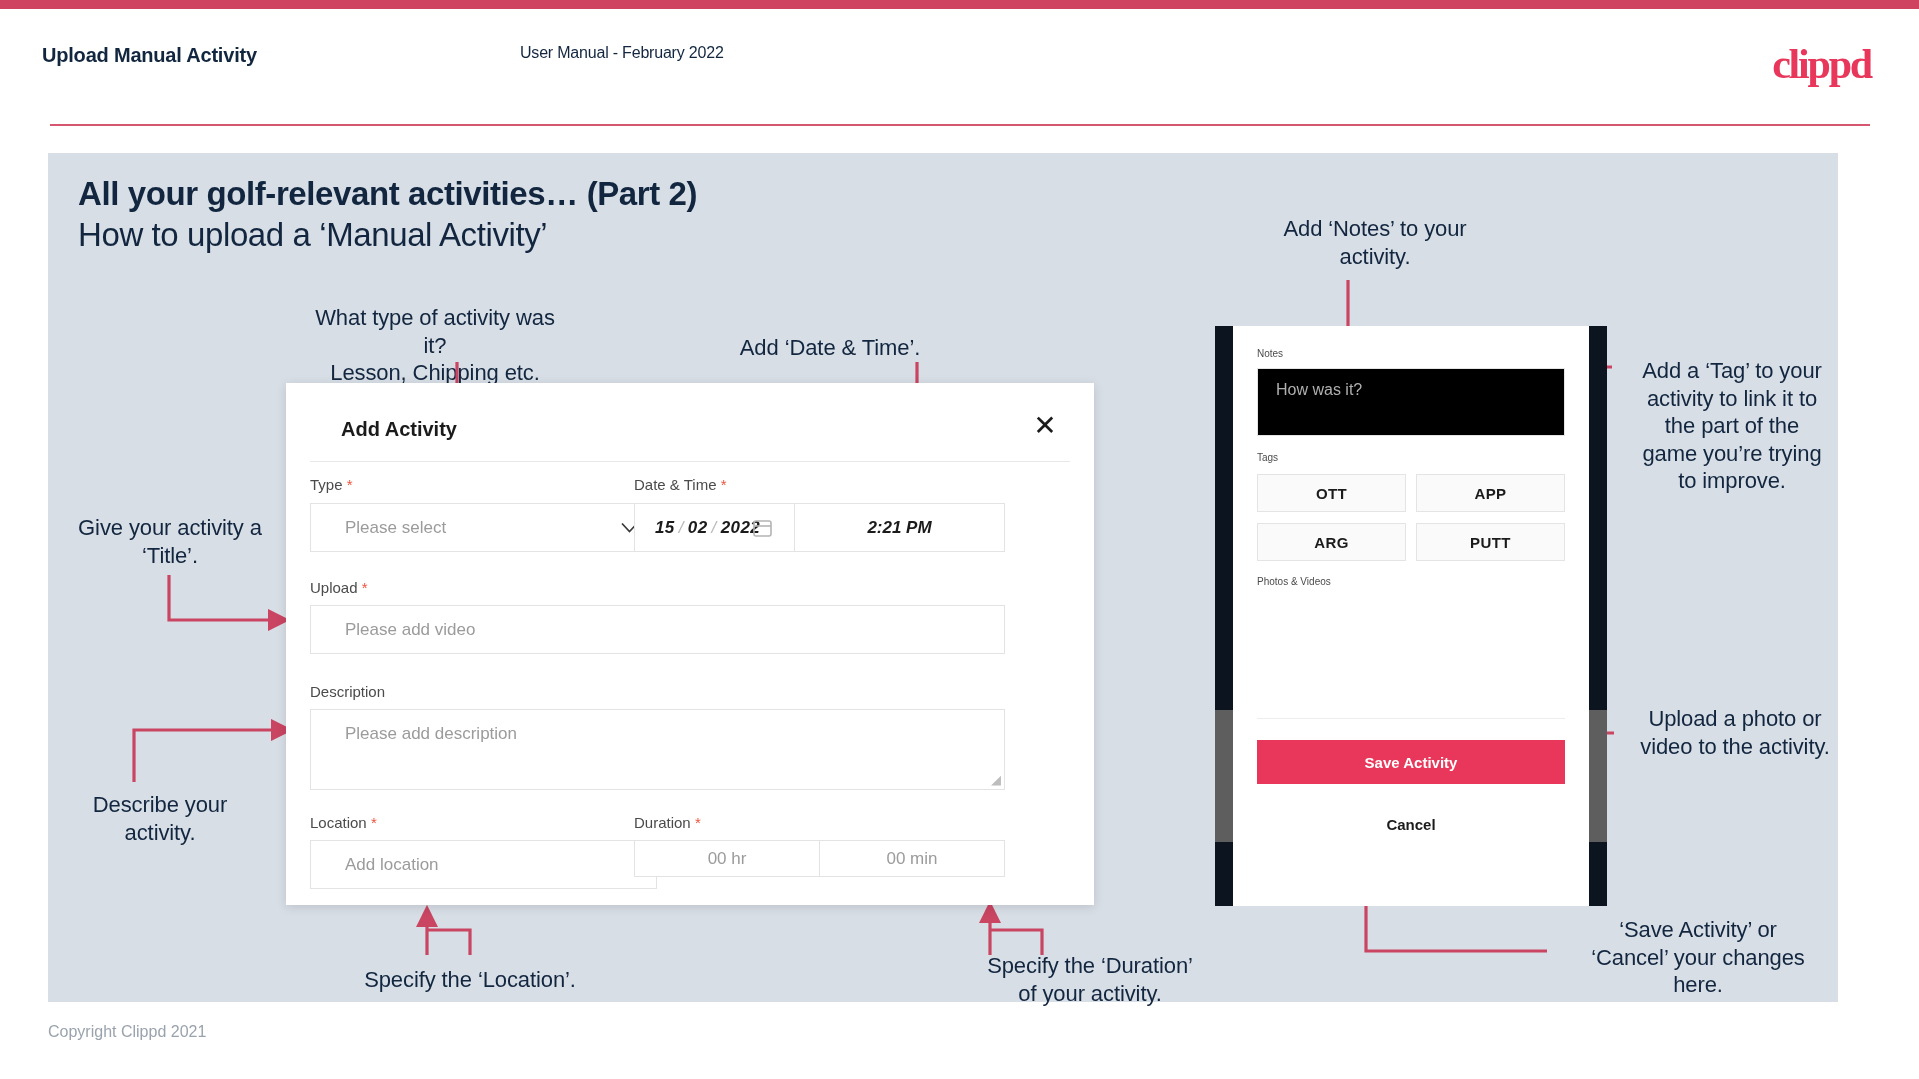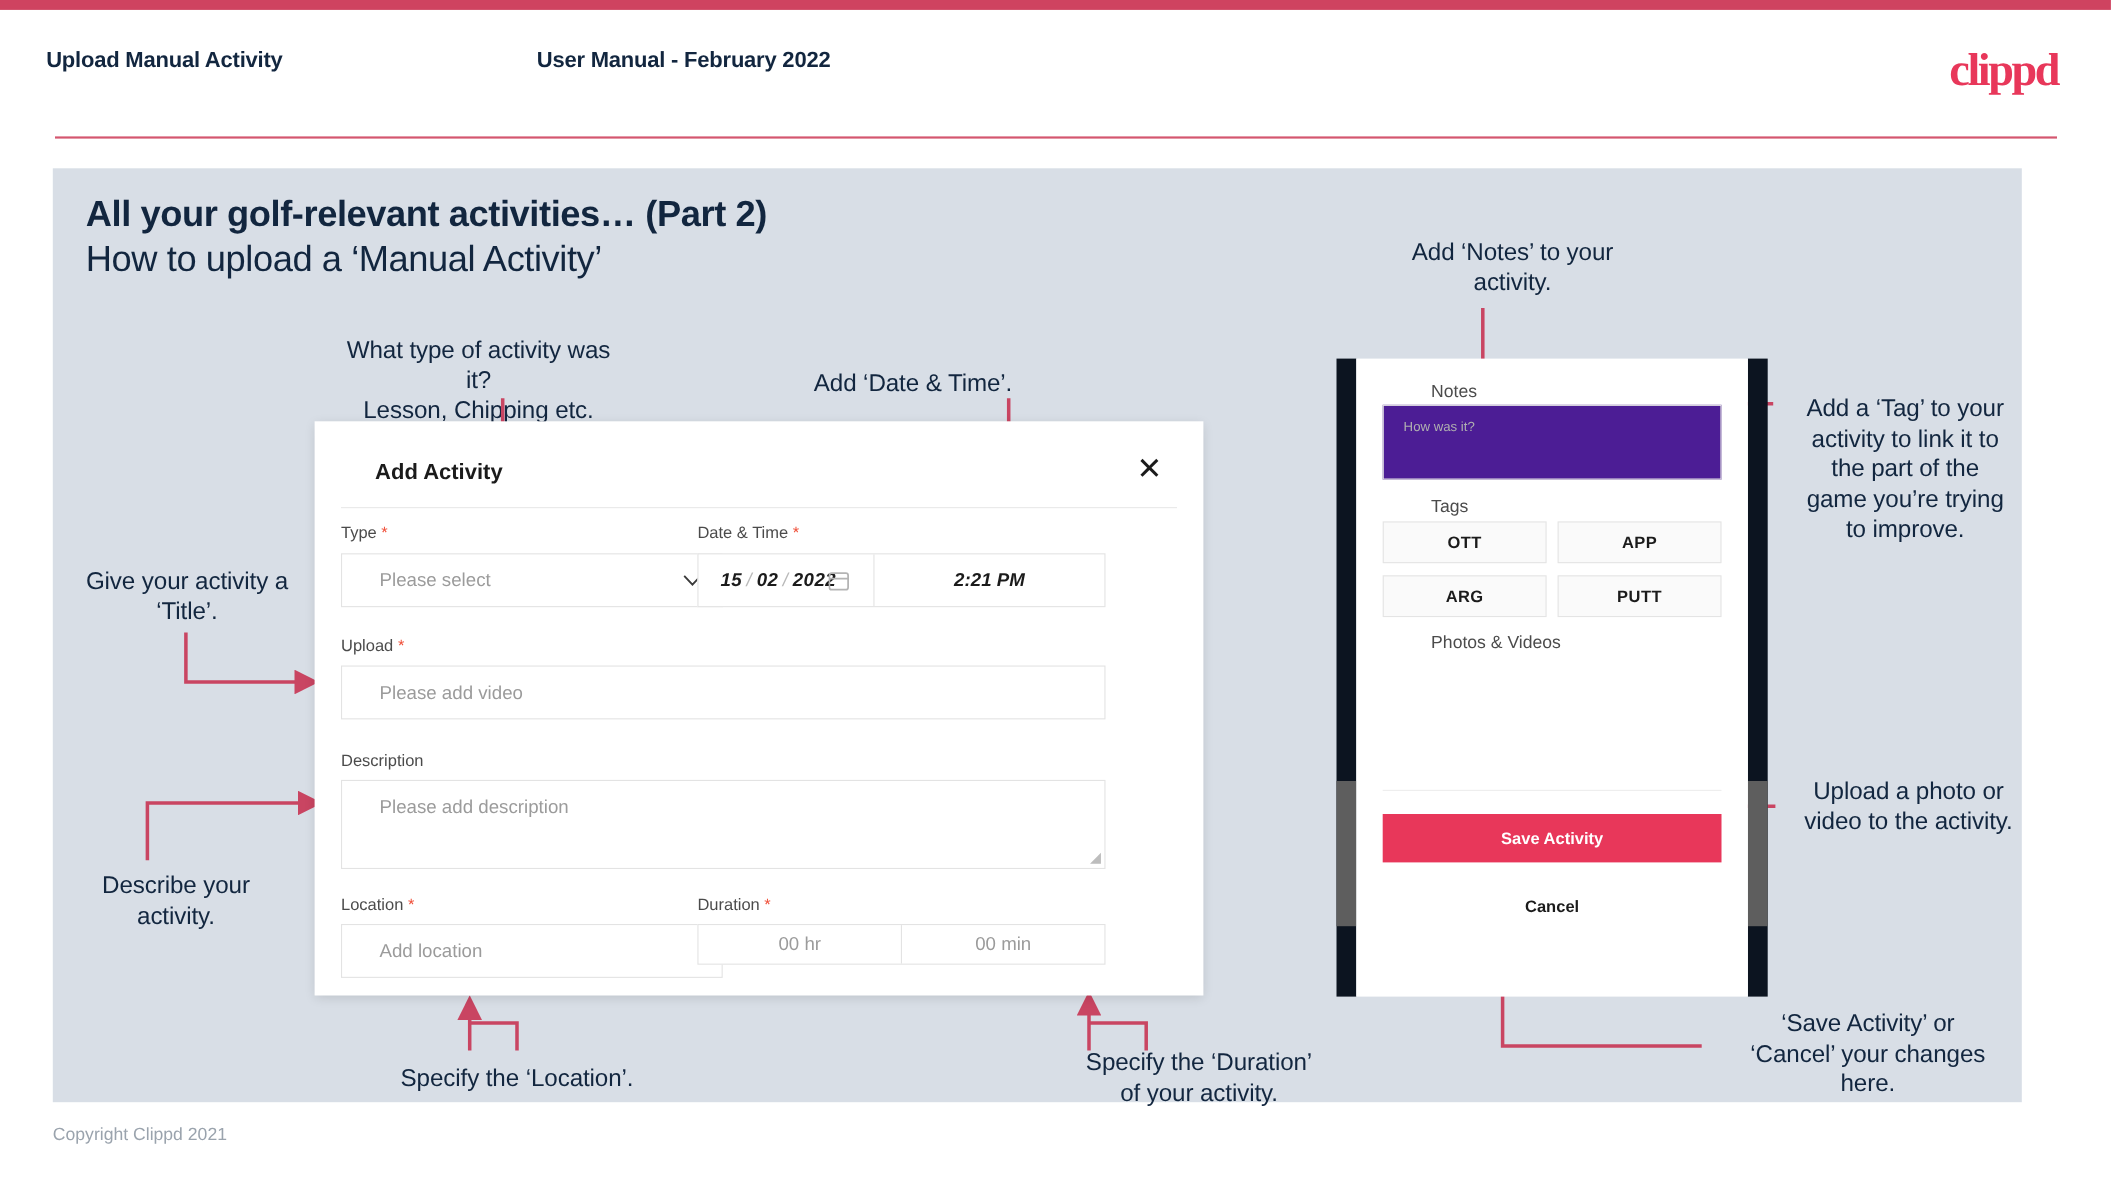--- a/index.html
+++ b/index.html
@@ -17,22 +17,22 @@
     background: #cf4360;
   }
 
   
   .hdr-left {
     position: absolute; left: 42px; top: 44px;
     font-size: 20px; font-weight: 700; color: #12263f;
     letter-spacing: -0.2px;
   }
   .hdr-center {
-    position: absolute; left: 488px; top: 44px;
-    font-size: 20px; font-weight: 700; color: #12263f;
+    position: absolute; left: 520px; top: 44px;
+    font-size: 16px; font-weight: 400; color: #12263f;
     letter-spacing: -0.2px;
   }
   .logo {
     position: absolute; right: 48px; top: 40px;
     font-size: 42px; font-weight: 700; color: #e8375a;
     letter-spacing: -2.2px;
     font-family: Liberation Serif, serif;
   }
   .hdr-rule {
     position: absolute; left: 50px; top: 124px; width: 1820px; height: 2px;
@@ -155,25 +155,25 @@
   .phone-edge.l { left: 0; }
   .phone-edge.r { right: 0; }
   .phone-scroll {
     position: absolute; width: 18px; background: #5e5e5e;
   }
   .phone-screen {
     position: absolute; left: 18px; top: 0; right: 18px; bottom: 0;
     background: #ffffff;
   }
   .ph-label {
-    position: absolute; font-size: 16px; color: #4b4b4b; margin-left: 44px;
+    position: absolute; font-size: 10px; color: #4b4b4b;
   }
   .ph-notes {
-    position: absolute; border: 1px solid #e4e4e4; background: #4c1d95;
-    padding: 12px 0 1px 18px; font-size: 12px; color: #b0b0b0;
+    position: absolute; border: 1px solid #e4e4e4; background: #000000;
+    padding: 12px 0 1px 18px; font-size: 16px; color: #b0b0b0;
   }
   .tag-btn {
     position: absolute; border: 1px solid #e4e4e4; background: #fafafa;
     display: flex; align-items: center; justify-content: center;
     font-size: 15px; font-weight: 700; color: #1b1b1b;
     letter-spacing: .4px;
   }
   .drop-zone {
     position: absolute; border: 1px solid #e8e8e8; background: #fff;
     display: flex; flex-direction: column;

